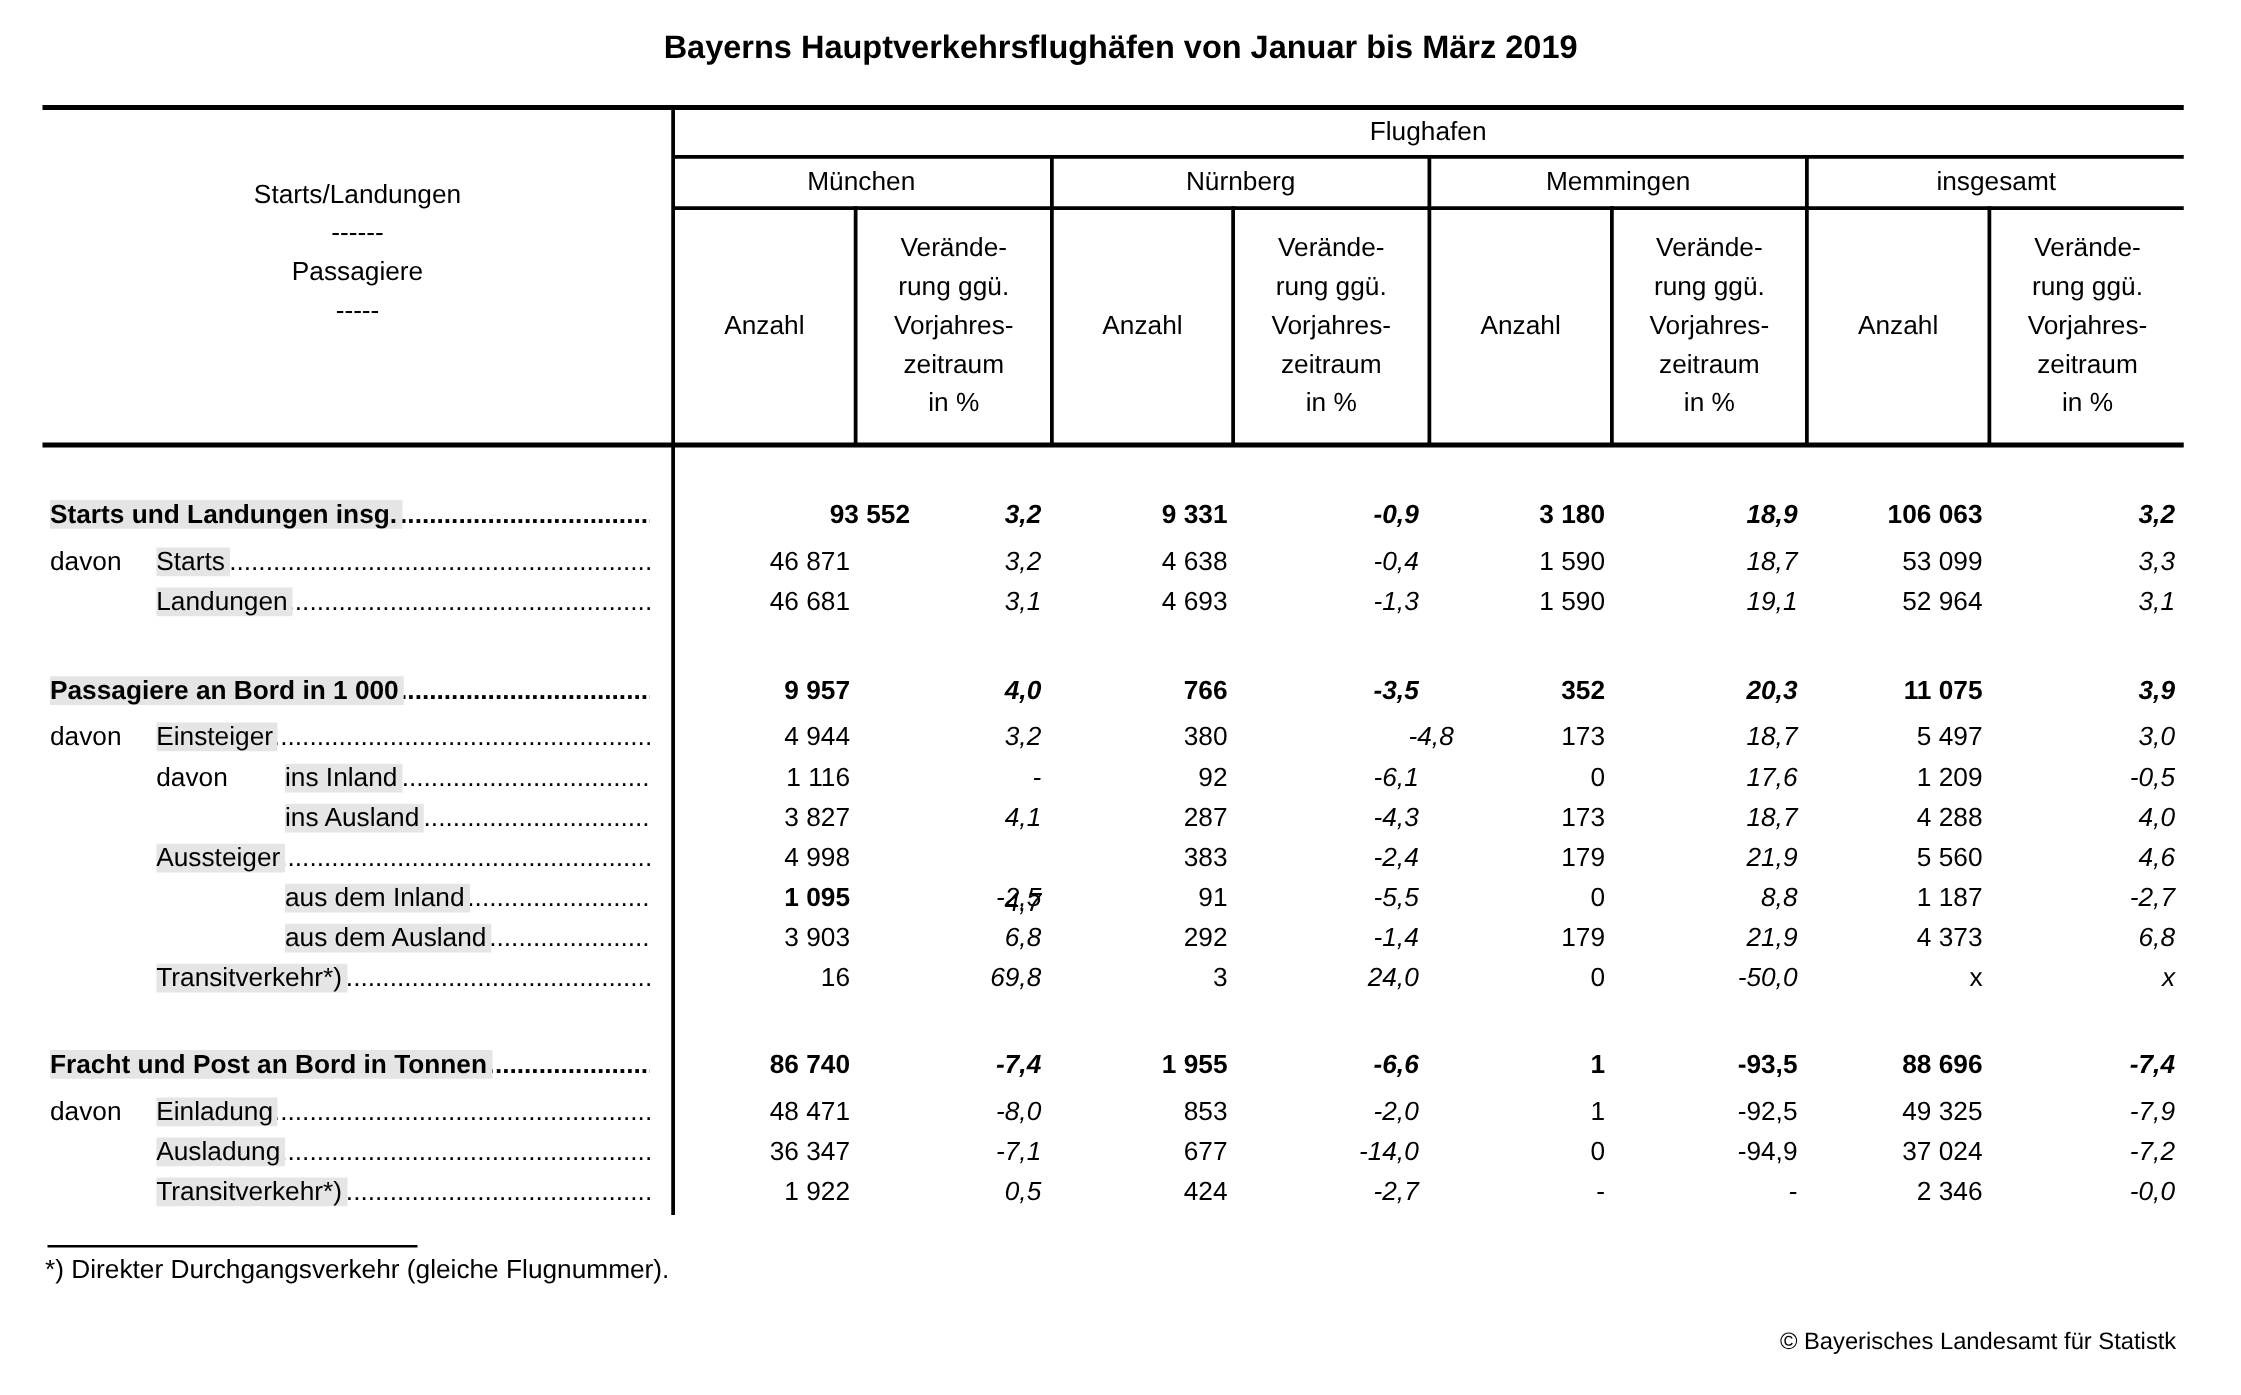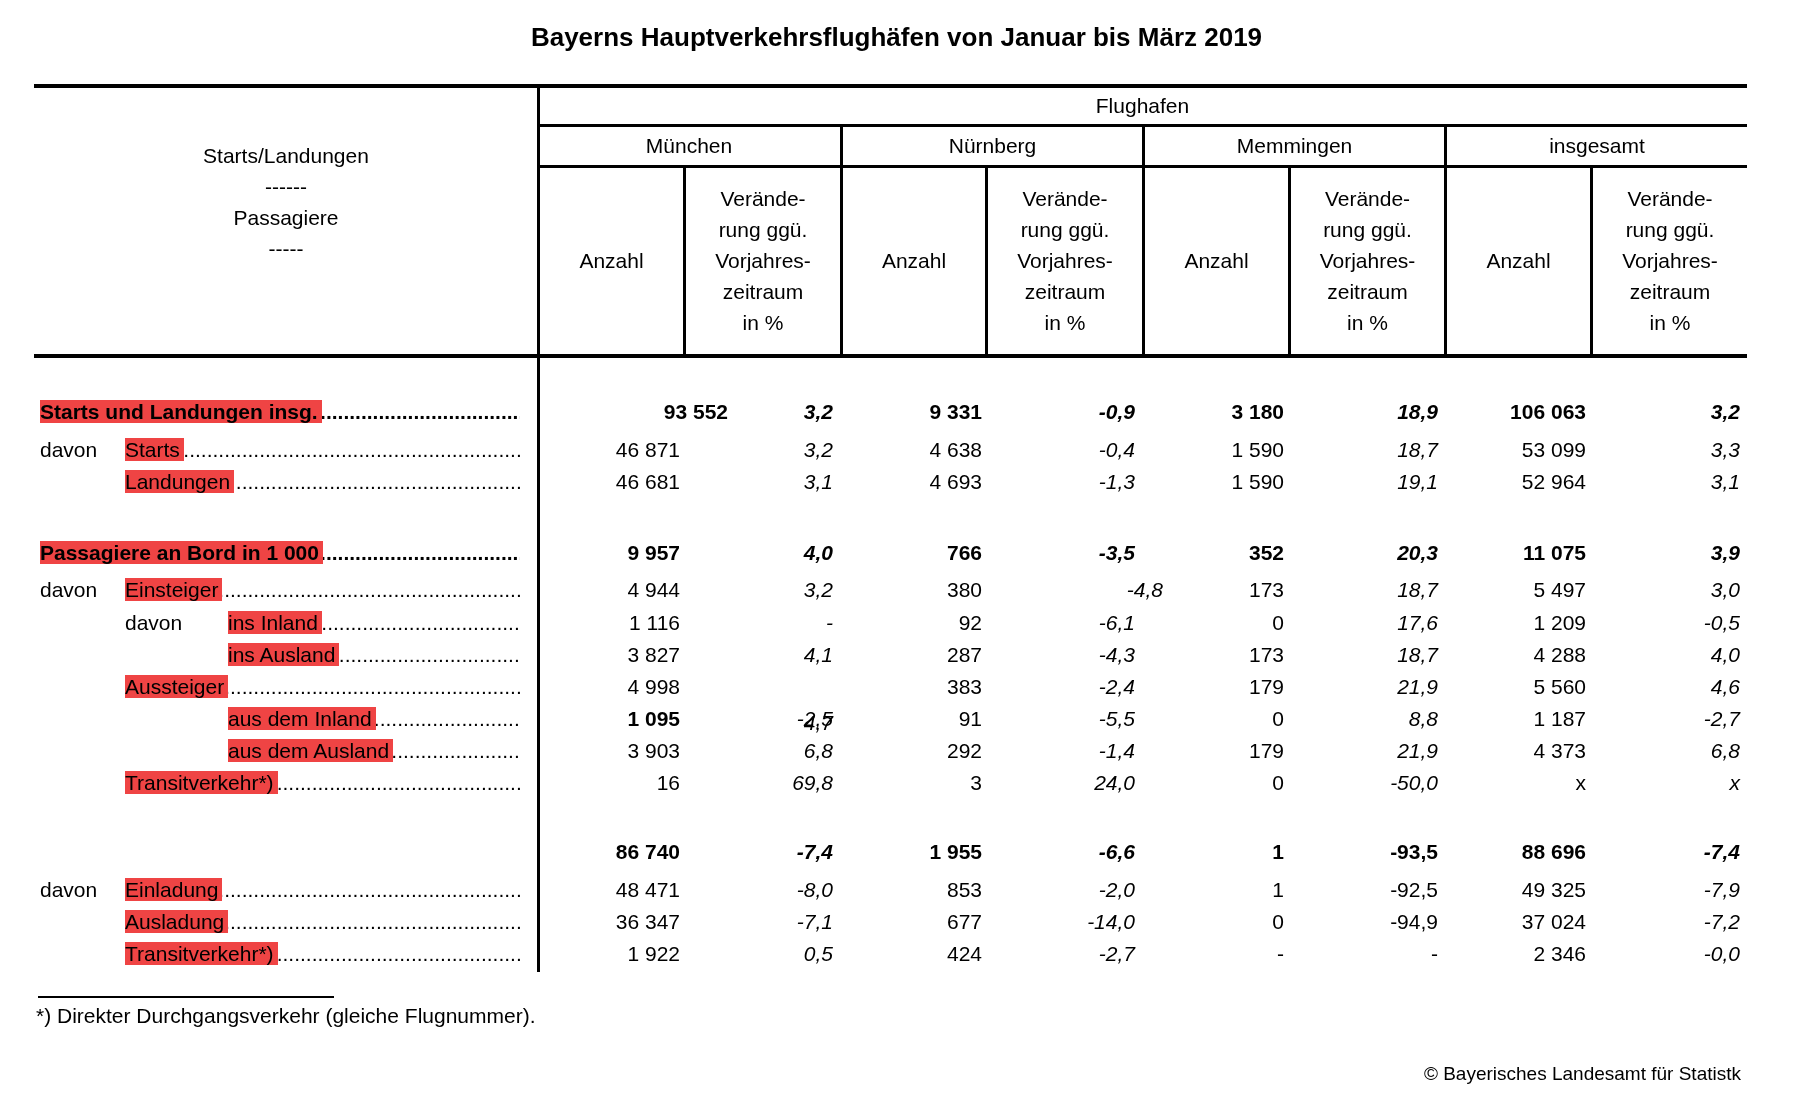--- a/index.html
+++ b/index.html
@@ -12,21 +12,21 @@
     position: absolute; left: 0; width: 1793px; top: 22px; text-align: center;
     font-weight: bold; font-size: 26px; letter-spacing: 0px;
   }
   .hline { position: absolute; background: #000; }
   .vline { position: absolute; background: #000; width: 3px; }
   .hdr-text { position: absolute; text-align: center; font-size: 21px; line-height: 31px; }
   .stub-hdr { position: absolute; left: 34px; width: 504px; top: 140px; text-align: center; font-size: 21px; line-height: 31px; }
   .row { position: absolute; left: 0; width: 1793px; height: 30px; font-size: 21px; line-height: 30px; }
   .row.bold { font-weight: bold; }
   .lbl { position: absolute; white-space: nowrap; overflow: hidden; }
-  .lbl .t { background: #ef4444; padding-right: 4px; position: relative; z-index: 1; }
+  .lbl .t { background: #e5e5e5; padding-right: 4px; position: relative; z-index: 1; }
   .dots { position: absolute; right: 0; left: 0; white-space: nowrap; overflow: hidden; text-align: right; }
   .cell { position: absolute; text-align: right; white-space: nowrap; }
   .pct { font-style: italic; }
   .upright { font-style: normal; }
   .footnote { position: absolute; left: 36px; top: 1004px; font-size: 21px; }
   .copyright { position: absolute; right: 52px; top: 1063px; font-size: 19px; }
 </style>
 </head>
 <body>
 
@@ -259,20 +259,21 @@
     <span class="cell pct" style="right:658px;">24,0</span>
     <span class="cell" style="right:509px;">0</span>
     <span class="cell pct" style="right:355px;">-50,0</span>
     <span class="cell" style="right:207px;">x</span>
     <span class="cell pct" style="right:53px;">x</span>
   </div>
     <div class="row bold" style="top: 837px;">
     <span class="abs prefix" style="left:40px;"></span>
     <div class="lbl" style="left: 40px; width: 480px;">
       <span class="dots">........................................................................................................................................................................................................</span>
+      <span class="t">Fracht und Post an Bord in Tonnen</span>
     </div>
     <span class="cell" style="right:1113px;">86 740</span>
     <span class="cell pct" style="right:960px;">-7,4</span>
     <span class="cell" style="right:811px;">1 955</span>
     <span class="cell pct" style="right:658px;">-6,6</span>
     <span class="cell" style="right:509px;">1</span>
     <span class="cell pct upright" style="right:355px;">-93,5</span>
     <span class="cell" style="right:207px;">88 696</span>
     <span class="cell pct" style="right:53px;">-7,4</span>
   </div>

